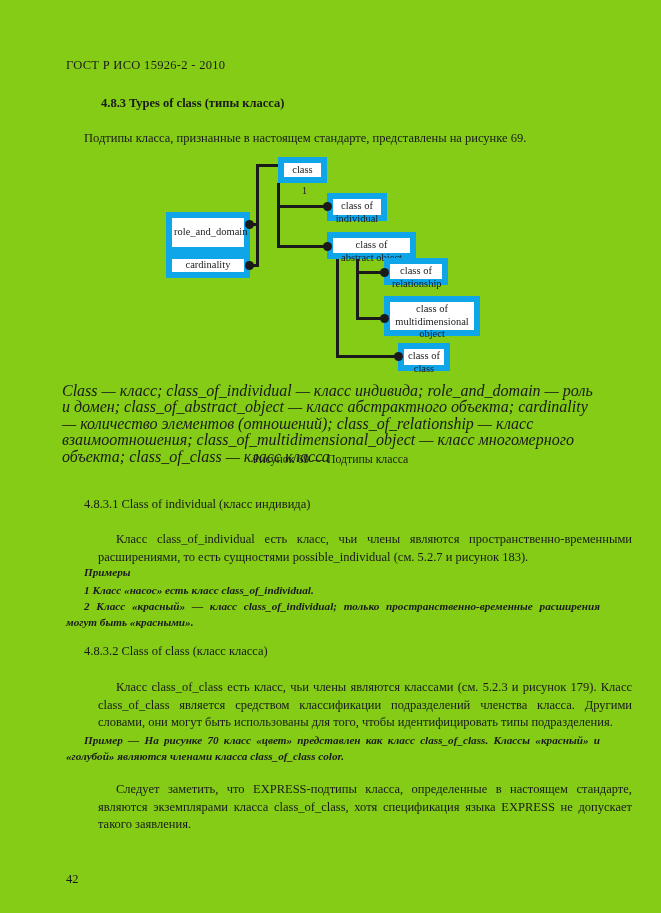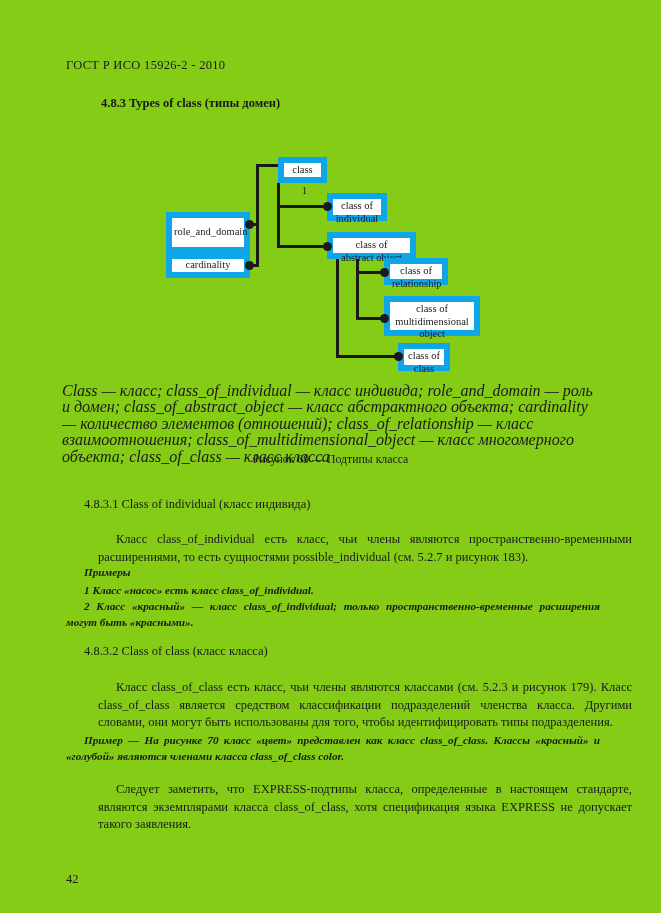--- a/index.html
+++ b/index.html
@@ -148,22 +148,23 @@
     font-size: 12.5px;
   }
 </style>
 </head>
 <body>
 
 <div class="page">
 
   <div class="doc-header">ГОСТ Р ИСО 15926-2 - 2010</div>
 
-  <div class="h3">4.8.3 Types of class (типы домен)</div>
-
+  <div class="h3">4.8.3 Types of class (типы класса)</div>
+
+  <div class="intro">Подтипы класса, признанные в настоящем стандарте, представлены на рисунке 69.</div>
 
   <div class="diagram">
 
     <div class="link" style="left:256px; top:12px; width:22px; height:3px;"></div>
     <div class="link" style="left:256px; top:12px; width:3px; height:103px;"></div>
     <div class="link" style="left:249px; top:71px; width:10px; height:3px;"></div>
     <div class="link" style="left:249px; top:112px; width:10px; height:3px;"></div>
 
     <div class="link" style="left:277px; top:31px; width:3px; height:65px;"></div>
     <div class="link" style="left:277px; top:53px; width:50px; height:3px;"></div>

